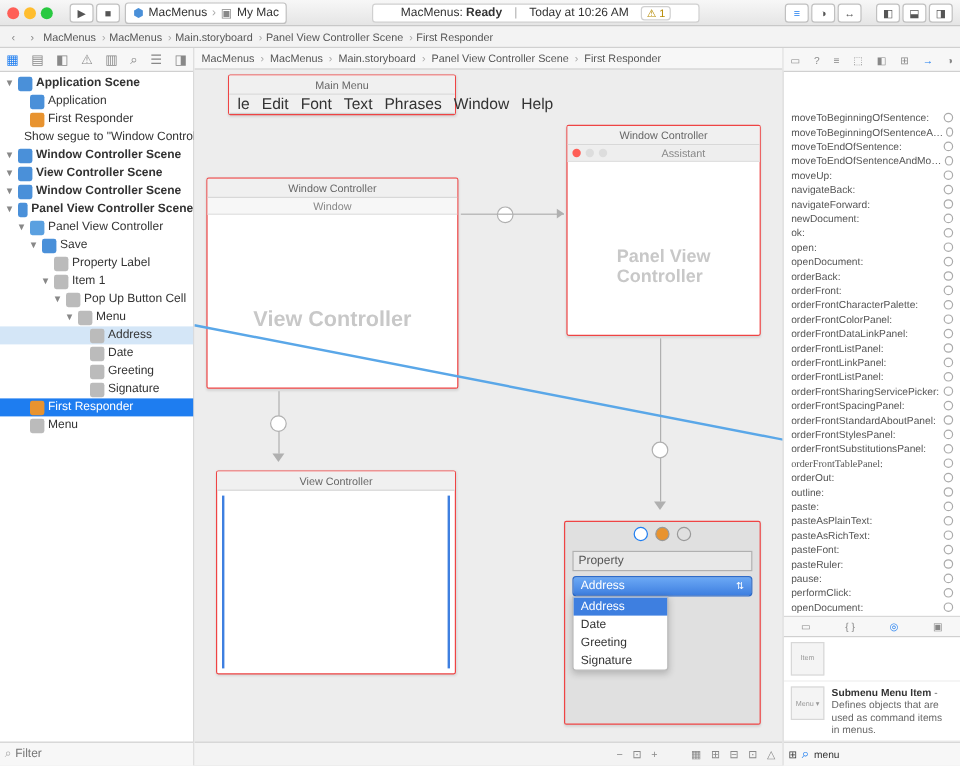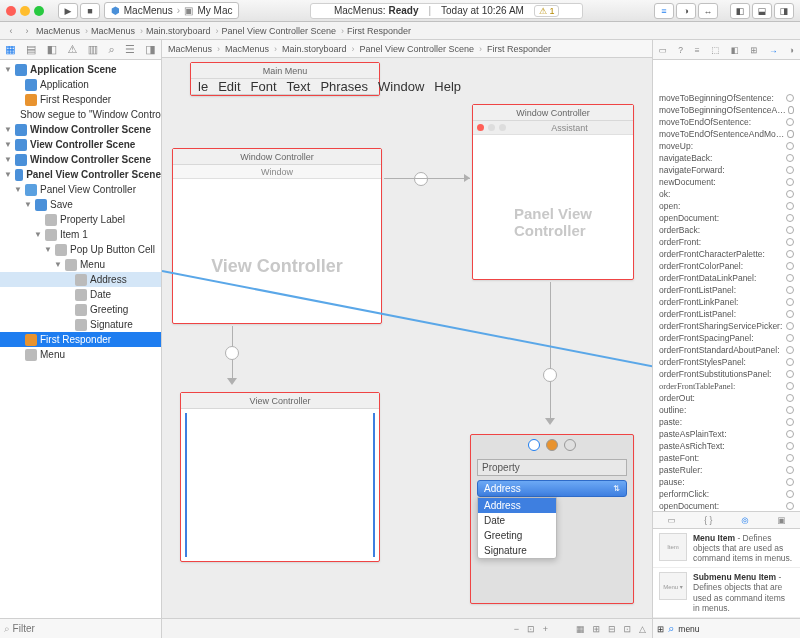--- a/index.html
+++ b/index.html
@@ -499,21 +499,20 @@
       </div>
     <div class="lib-tabs">
       <span>▭</span>
         <span>{ }</span>
         <span class="sel">◎</span>
         <span>▣</span>
     </div>
     <div class="lib" id="lib">
         <div class="lib-item">
           <div class="lib-icon">Item</div>
-          <div class="lib-text"><b>Menu Item</b> - Defines objects that are used as command items in menus.</div>
         </div>
         <div class="lib-item">
           <div class="lib-icon">Menu ▾</div>
           <div class="lib-text"><b>Submenu Menu Item</b> - Defines objects that are used as command items in menus.</div>
         </div>
       </div>
     <div class="lib-filter">
       <span>⊞</span>
       <span class="mag">⌕</span>
       <span style="color:#333">menu</span>

